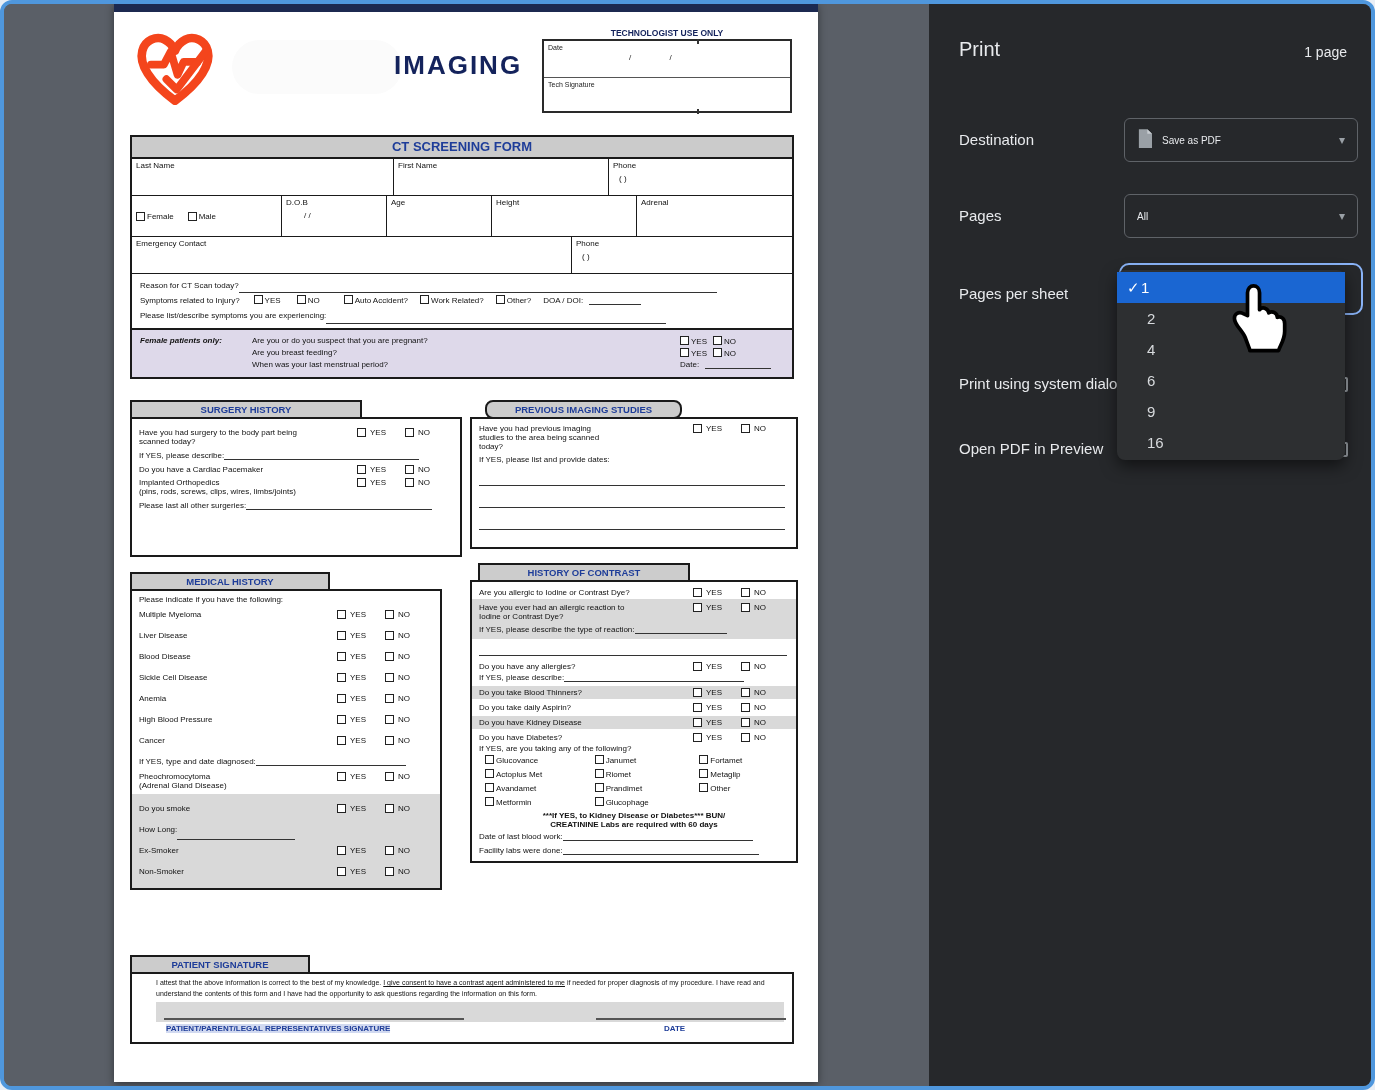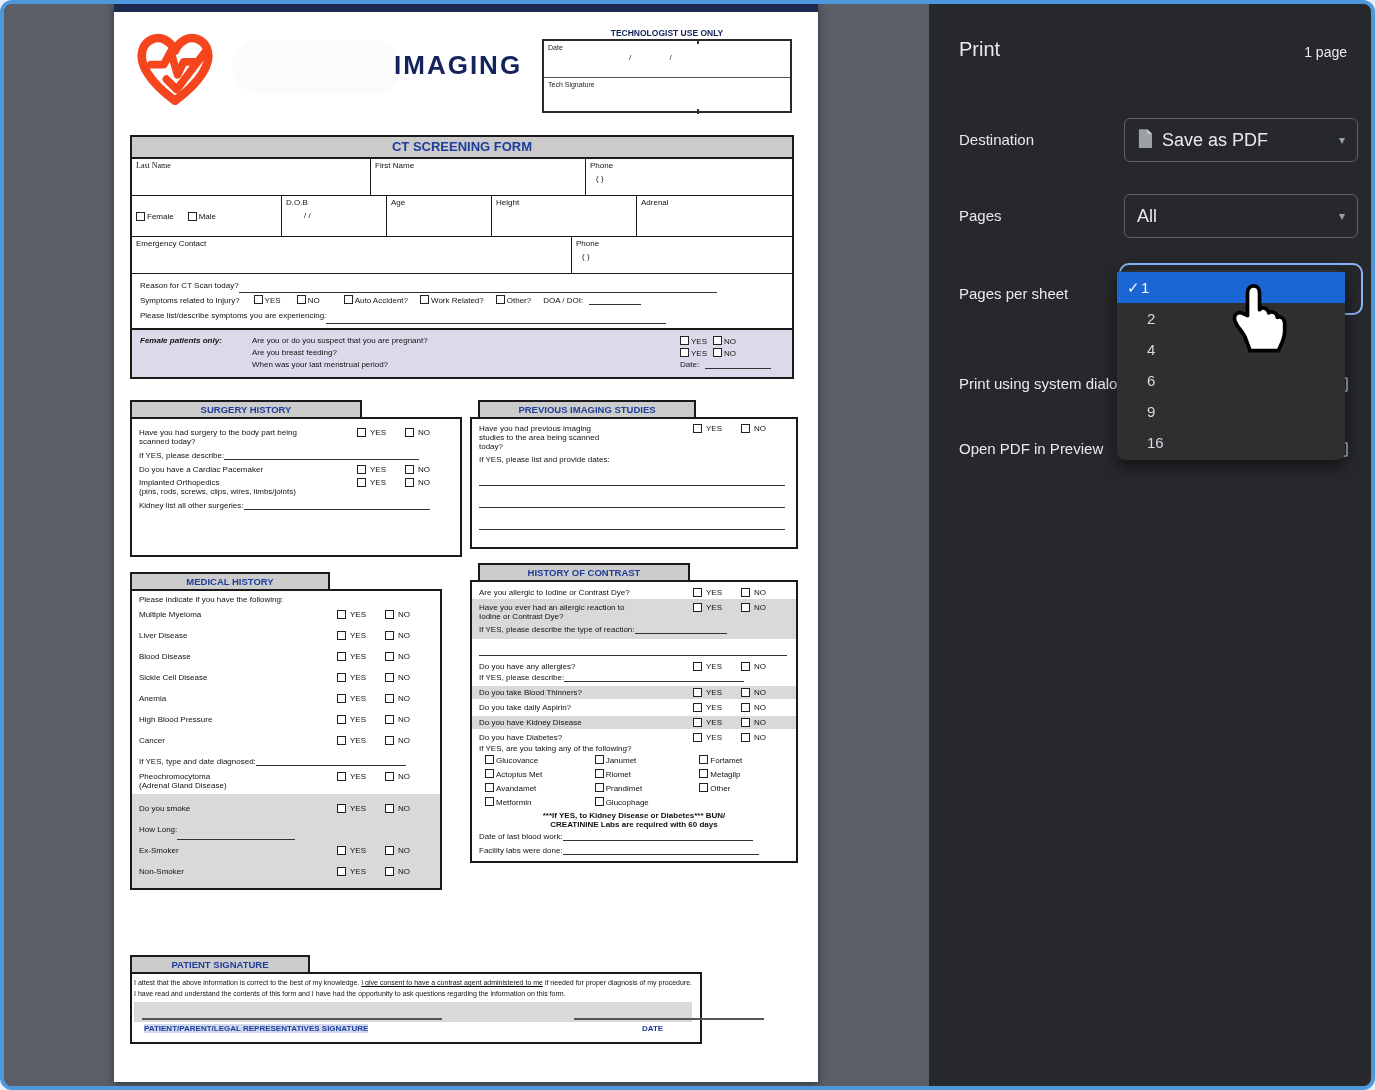--- a/index.html
+++ b/index.html
@@ -56,21 +56,21 @@
   .sline{position:absolute;bottom:2px;height:0;border-bottom:2px solid #555;}
   .siglabels{position:relative;height:12px;margin-top:2px;}
   .siglab{position:absolute;font-weight:bold;color:#1e3d99;font-size:8px;}
   .sighl{background:rgba(90,120,200,.28);}
   
   .panel{position:absolute;left:925px;top:0;width:446px;height:100%;background:#26282b;color:#e8eaed;}
   .ptitle{position:absolute;left:30px;top:34px;font-size:20px;}
   .pcount{position:absolute;right:28px;top:40px;font-size:14px;}
   .prow-label{position:absolute;left:30px;font-size:15px;}
   .pselect{position:absolute;left:195px;width:234px;height:44px;border:1px solid #5f6368;border-radius:6px;box-sizing:border-box;display:flex;align-items:center;padding:0 12px;gap:10px;background:#26282b;cursor:pointer;}
-  .pselect .val{flex:1;font-size:18px;}
+  .pselect .val{flex:1;font-size:10px;}
   .caret{color:#9aa0a6;font-size:12px;}
   .ring{position:absolute;left:190px;top:259px;width:244px;height:52px;border:2px solid #8ab4f8;border-radius:10px;box-sizing:border-box;}
   .menu{position:absolute;left:188px;top:266px;width:228px;border-radius:8px;background:#2d2f31;box-shadow:0 6px 16px rgba(0,0,0,.55);padding:2px 0;z-index:5;}
   .mi{height:31px;display:flex;align-items:center;font-size:15px;color:#d7dadd;cursor:pointer;}
   .mi .num{margin-left:30px;}
   .mi.sel{background:#1a66d2;color:#fff;}
   .mi.sel .chk{margin-left:10px;width:14px;}
   .hiddenrow{position:absolute;left:30px;font-size:15px;white-space:nowrap;z-index:1;}
   .sliver{position:absolute;width:15px;height:15px;border:2px solid #9aa0a6;border-radius:2px;box-sizing:border-box;z-index:2;}
   .cursor{position:absolute;left:1221px;top:278px;z-index:9;}
@@ -103,21 +103,21 @@
         </div>
         <div class="techrow2">
           <span class="techlabel">Tech Signature</span>
           <span class="ttick" style="bottom:-2px;"></span>
         </div>
       </div>
 
       <div class="ctform">
         <div class="cttitle">CT SCREENING FORM</div>
         <div class="ctr" style="height:36px;">
-          <div class="ctc" style="width:239px;font-family:Liberation Serif, serif;"><span class="flab">Last Name</span></div>
+          <div class="ctc" style="width:262px;"><span class="flab">Last Name</span></div>
           <div class="ctc" style="width:215px;"><span class="flab">First Name</span></div>
           <div class="ctc" style="flex:1;"><span class="flab">Phone</span><span class="flab paren">(        )</span></div>
         </div>
         <div class="ctr" style="height:40px;">
           <div class="ctc" style="width:150px;display:flex;align-items:center;gap:14px;">
             <span style="display:flex;align-items:center;">
                 <i class="cb"></i>
                 <span>Female</span>
               </span>
             <span style="display:flex;align-items:center;">
@@ -208,21 +208,21 @@
                 <span class="qt"><span>Implanted Orthopedics</span><br><span>(pins, rods, screws, clips, wires, limbs/joints)</span></span>
               <span class="yn">
                   <i class="cb"></i>
                   <span>YES</span>
                 </span>
               <span class="yn">
                   <i class="cb"></i>
                   <span>NO</span>
                 </span>
               </div>
-            <div style="margin-top:5px;"><span>Kidney list all other surgeries:</span><span class="ul" style="width:186px;"></span></div>
+            <div style="margin-top:5px;"><span>Please last all other surgeries:</span><span class="ul" style="width:186px;"></span></div>
           </div>
 
           <div class="tab" style="width:200px;margin-top:15px;">MEDICAL HISTORY</div>
           <div class="bx" style="width:312px;padding:4px 7px 0 7px;">
             <div>Please indicate if you have the following:</div>
             <div class="mitem">
                 <span class="qt">Multiple Myeloma</span>
                 <span class="yn">
                   <i class="cb"></i>
                   <span>YES</span>
@@ -343,21 +343,21 @@
                   <span class="yn">
                     <i class="cb"></i>
                     <span>NO</span>
                   </span>
                 </div>
             </div>
           </div>
         </div>
 
         <div class="rcol">
-          <div class="tab" style="width:218px;margin-left:8px;">PREVIOUS IMAGING STUDIES</div>
+          <div class="tab" style="width:197px;margin-left:15px;border-radius:8px;">PREVIOUS IMAGING STUDIES</div>
           <div class="bx" style="width:328px;min-height:132px;">
             <div class="q" style="margin-top:0;">
                 <span class="qt"><span>Have you had previous imaging</span><br><span>studies to the area being scanned</span><br><span>today?</span></span>
               <span class="yn">
                   <i class="cb"></i>
                   <span>YES</span>
                 </span>
               <span class="yn">
                   <i class="cb"></i>
                   <span>NO</span>
@@ -475,21 +475,21 @@
             </div>
             <div class="warn"><span>***If YES, to Kidney Disease or Diabetes*** BUN/</span><br><span>CREATININE Labs are required with 60 days</span></div>
             <div style="margin-top:2px;"><span>Date of last blood work:</span><span class="ul" style="width:190px;"></span></div>
             <div style="margin-top:5px;"><span>Facility labs were done:</span><span class="ul" style="width:196px;"></span></div>
           </div>
         </div>
       </div>
 
       <div class="sig">
         <div class="tab" style="width:180px;">PATIENT SIGNATURE</div>
-        <div class="bx" style="width:572px;padding:4px 8px 6px 2px;">
+        <div class="bx" style="width:664px;padding:4px 8px 6px 24px;">
           <div class="sigpara"><span>I attest that the above information is correct to the best of my knowledge. </span><span class="u">I give consent to have a contrast agent administered to me</span><span> if needed for proper diagnosis of my procedure.  I have read and understand the contents of this form and I have had the opportunity to ask questions regarding the information on this form.</span></div>
           <div class="sigstrip">
             <span class="sline" style="left:8px;width:300px;"></span>
             <span class="sline" style="left:440px;width:190px;"></span>
           </div>
           <div class="siglabels">
             <span class="siglab sighl" style="left:10px;">PATIENT/PARENT/LEGAL REPRESENTATIVES SIGNATURE</span>
             <span class="siglab" style="left:508px;">DATE</span>
           </div>
         </div>

